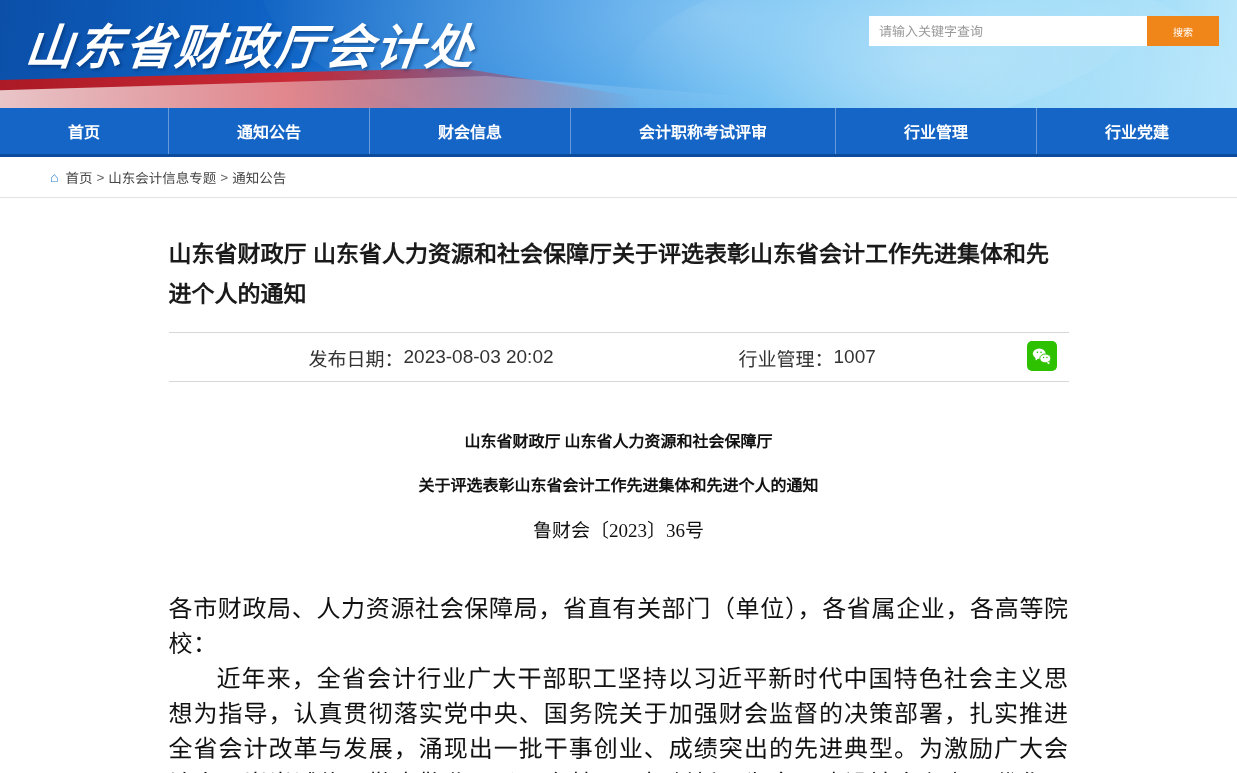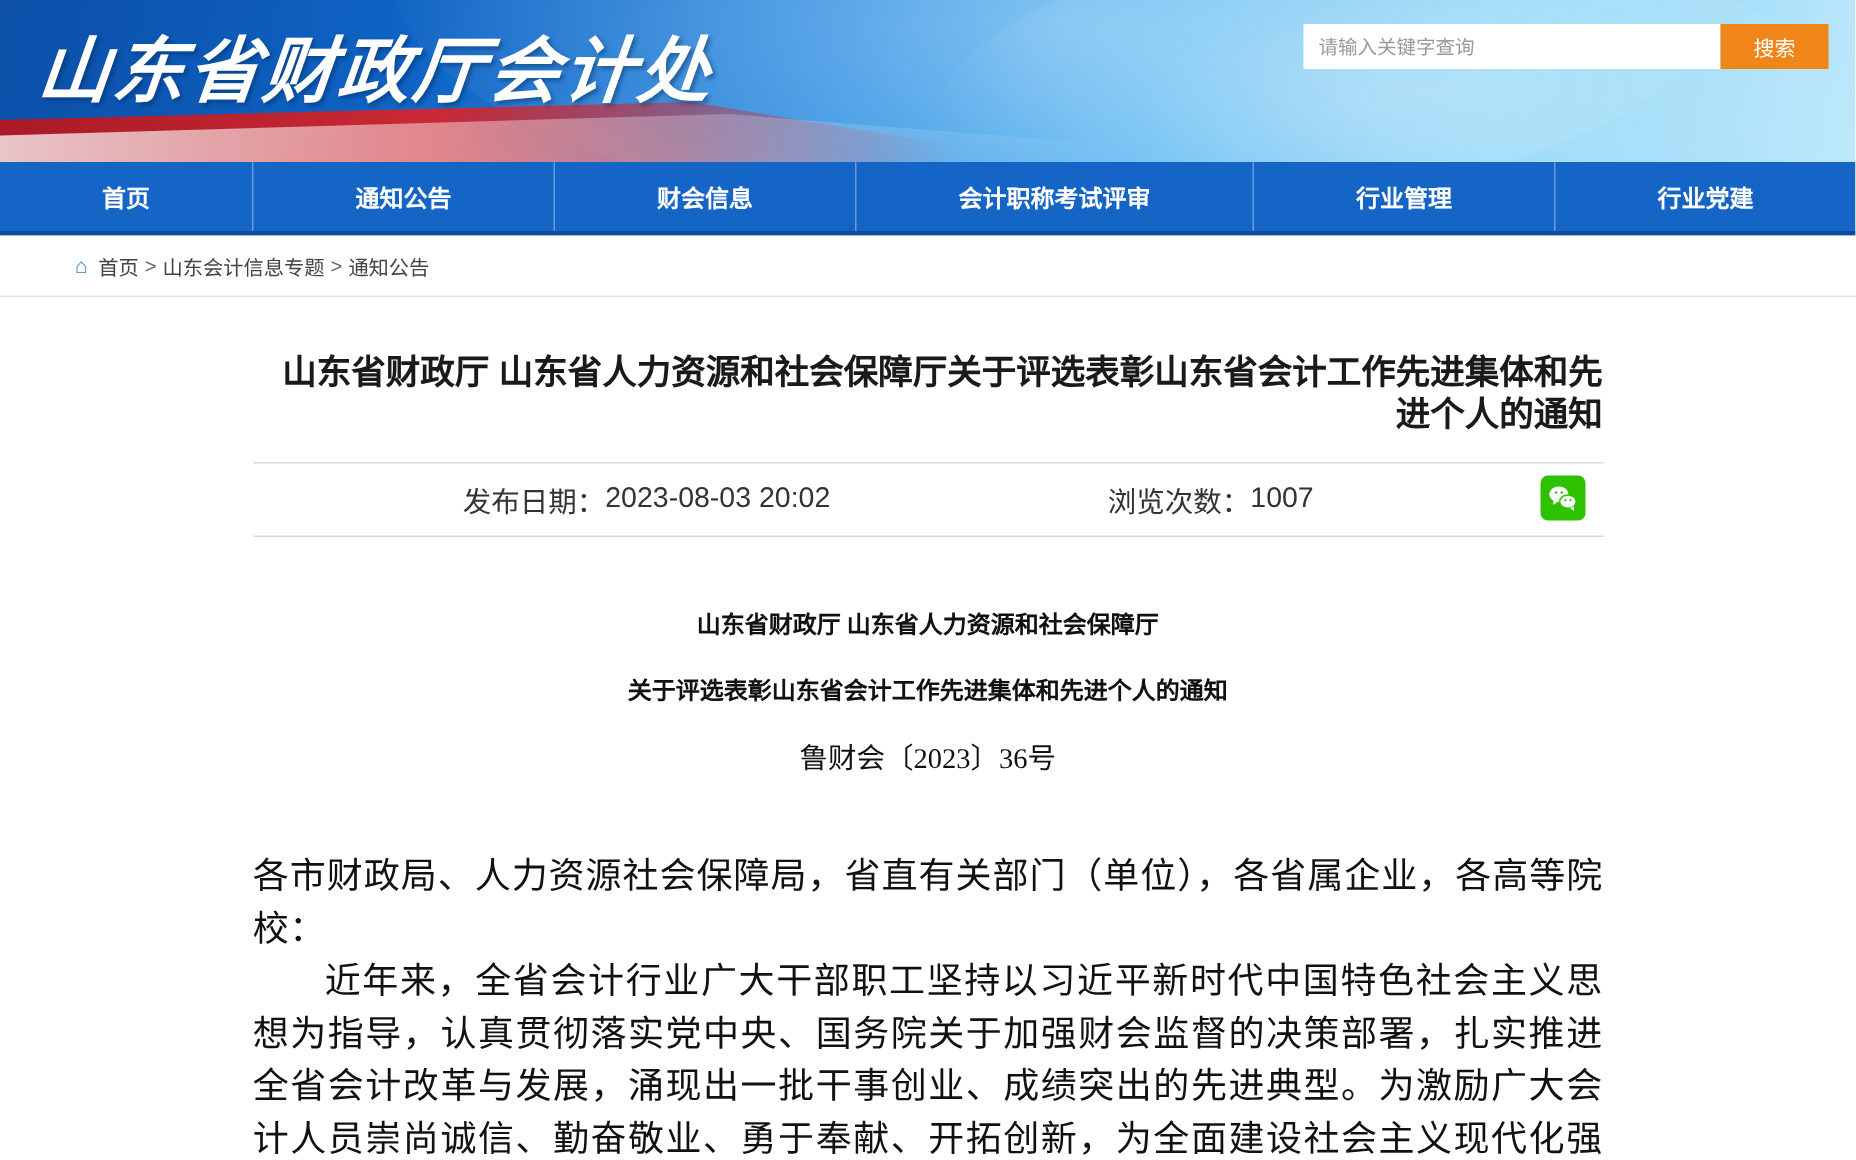--- a/index.html
+++ b/index.html
@@ -95,21 +95,21 @@
     background: #ffffff;
     font-family: "Liberation Sans", sans-serif;
   }
   .search-input::placeholder { color: #9a9a9a; }
   .search-btn {
     width: 72px;
     height: 30px;
     border: none;
     background: #f08519;
     color: #fff;
-    font-size: 14px;
+    font-size: 10px;
     cursor: pointer;
     font-family: "Liberation Sans", sans-serif;
   }
 
   
   .nav-bar {
     display: flex;
     height: 46px;
     background: #1565c7;
     border-bottom: 3px solid #0d4b9c;
@@ -157,22 +157,22 @@
 
   
   .article {
     width: 900px;
     margin: 0 auto;
     padding-top: 30px;
   }
   .article-title {
     font-size: 23px;
     font-weight: bold;
-    line-height: 28px;
-    text-align: right;
+    line-height: 40px;
+    text-align: left;
     color: #1a1a1a;
     padding: 6px 0 18px 0;
     margin: 0;
     font-family: "Liberation Sans", sans-serif;
   }
   .meta-row {
     border-top: 1px solid #d8d8d8;
     border-bottom: 1px solid #d8d8d8;
     height: 48px;
     display: flex;
@@ -260,21 +260,21 @@
   <a>通知公告</a>
 </div>
 
 <div class="article">
 
   <h1 class="article-title">山东省财政厅 山东省人力资源和社会保障厅关于评选表彰山东省会计工作先进集体和先进个人的通知</h1>
 
   <div class="meta-row">
     <span class="meta-date">发布日期：</span>
     <span>2023-08-03 20:02</span>
-    <span class="meta-views">浏览次数：</span>
+    <span class="meta-views">行业管理：</span>
     <span>1007</span>
 
     <span class="wechat-icon">
       <svg width="22" height="22" viewBox="0 0 24 24" aria-hidden="true">
         <ellipse cx="9" cy="9.3" rx="7" ry="5.6" fill="#ffffff"></ellipse>
         <polygon points="5,13 5,17 8.6,14.4" fill="#ffffff"></polygon>
         <ellipse cx="15.6" cy="14.6" rx="6" ry="4.8" fill="#ffffff" stroke="#2dc100" stroke-width="1"></ellipse>
         <polygon points="20,18.2 20,21.4 17,19.3" fill="#ffffff"></polygon>
         <circle cx="7" cy="8" r=".9" fill="#2dc100"></circle>
         <circle cx="11" cy="8" r=".9" fill="#2dc100"></circle>

